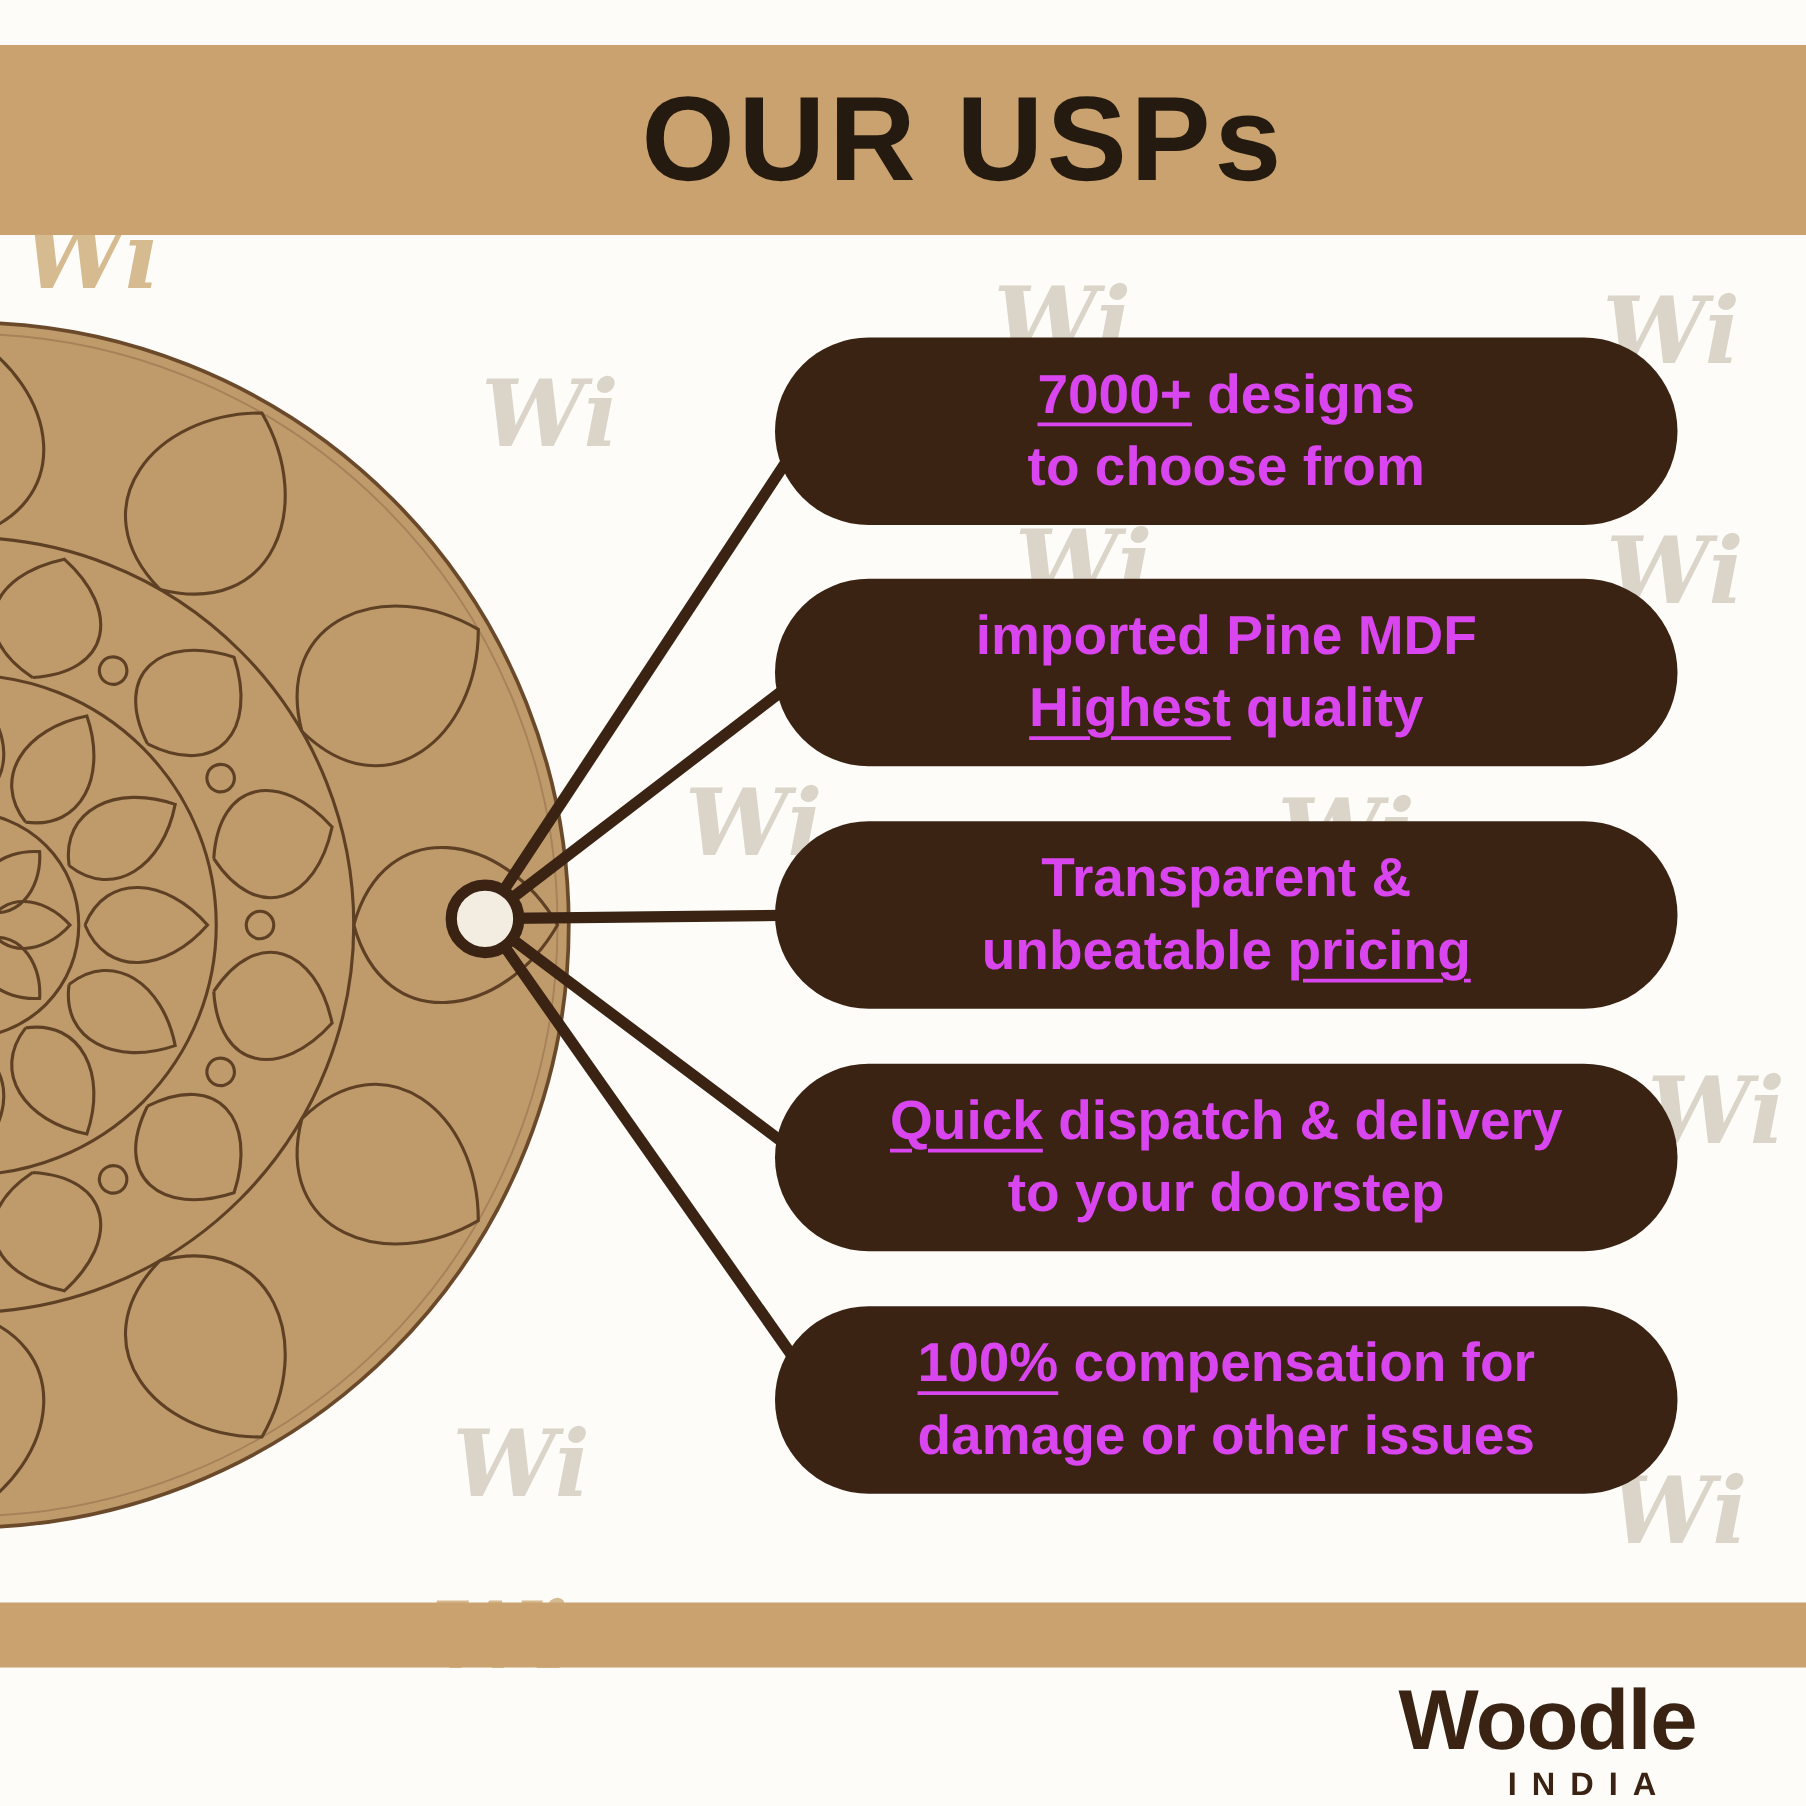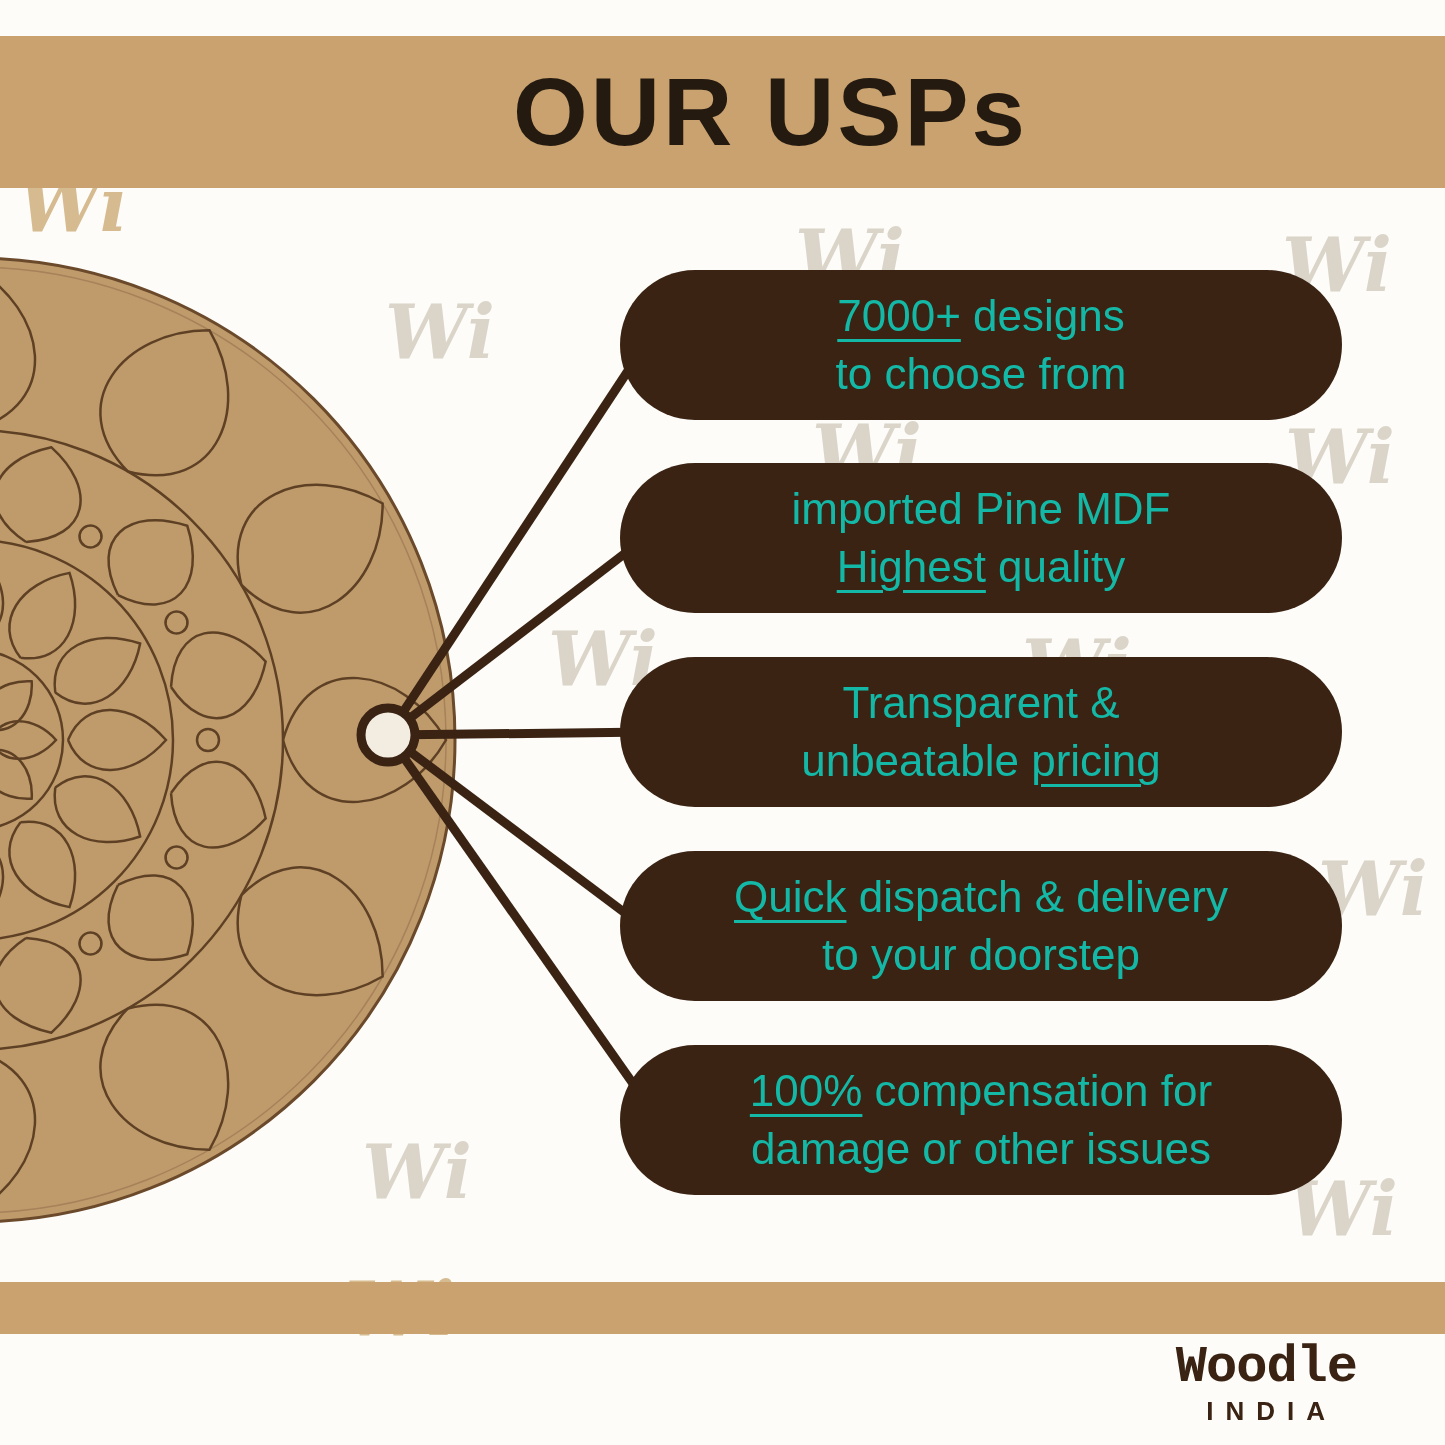--- a/index.html
+++ b/index.html
@@ -31,42 +31,42 @@
   }
 
   
   #diagram-svg{position:absolute;top:0;left:0;z-index:1;}
 
   
   .pill{
     position:absolute;left:620px;width:722px;height:150px;z-index:3;
     background:#3a2313;border-radius:80px;
     display:flex;flex-direction:column;align-items:center;justify-content:center;
-    color:#14b8a6;font-weight:400;font-size:44px;line-height:1.32;
+    color:#d946ef;font-weight:700;font-size:44px;line-height:1.32;
     text-align:center;
   }
   .pill .u{
     text-decoration:underline;
     text-underline-offset:8px;
     text-decoration-thickness:3px;
   }
   #pill-0{top:270px;}
   #pill-1{top:463px;}
   #pill-2{top:657px;}
   #pill-3{top:851px;}
   #pill-4{top:1045px;}
 
   
   #footer-brand{
     position:absolute;right:88px;top:1342px;z-index:3;
     color:#3a2313;text-align:right;
   }
   #brand-word{
-    font-family:Liberation Mono, monospace;
-    font-weight:700;font-size:52px;line-height:1.0;
+    font-family:Liberation Sans, sans-serif;
+    font-weight:700;font-size:68px;line-height:1.0;
     letter-spacing:-1px;margin:0;
   }
   #brand-country{
     font-size:26px;font-weight:700;letter-spacing:12px;
     margin:2px 20px 0 0;
   }
 </style>
 </head>
 <body>
 

